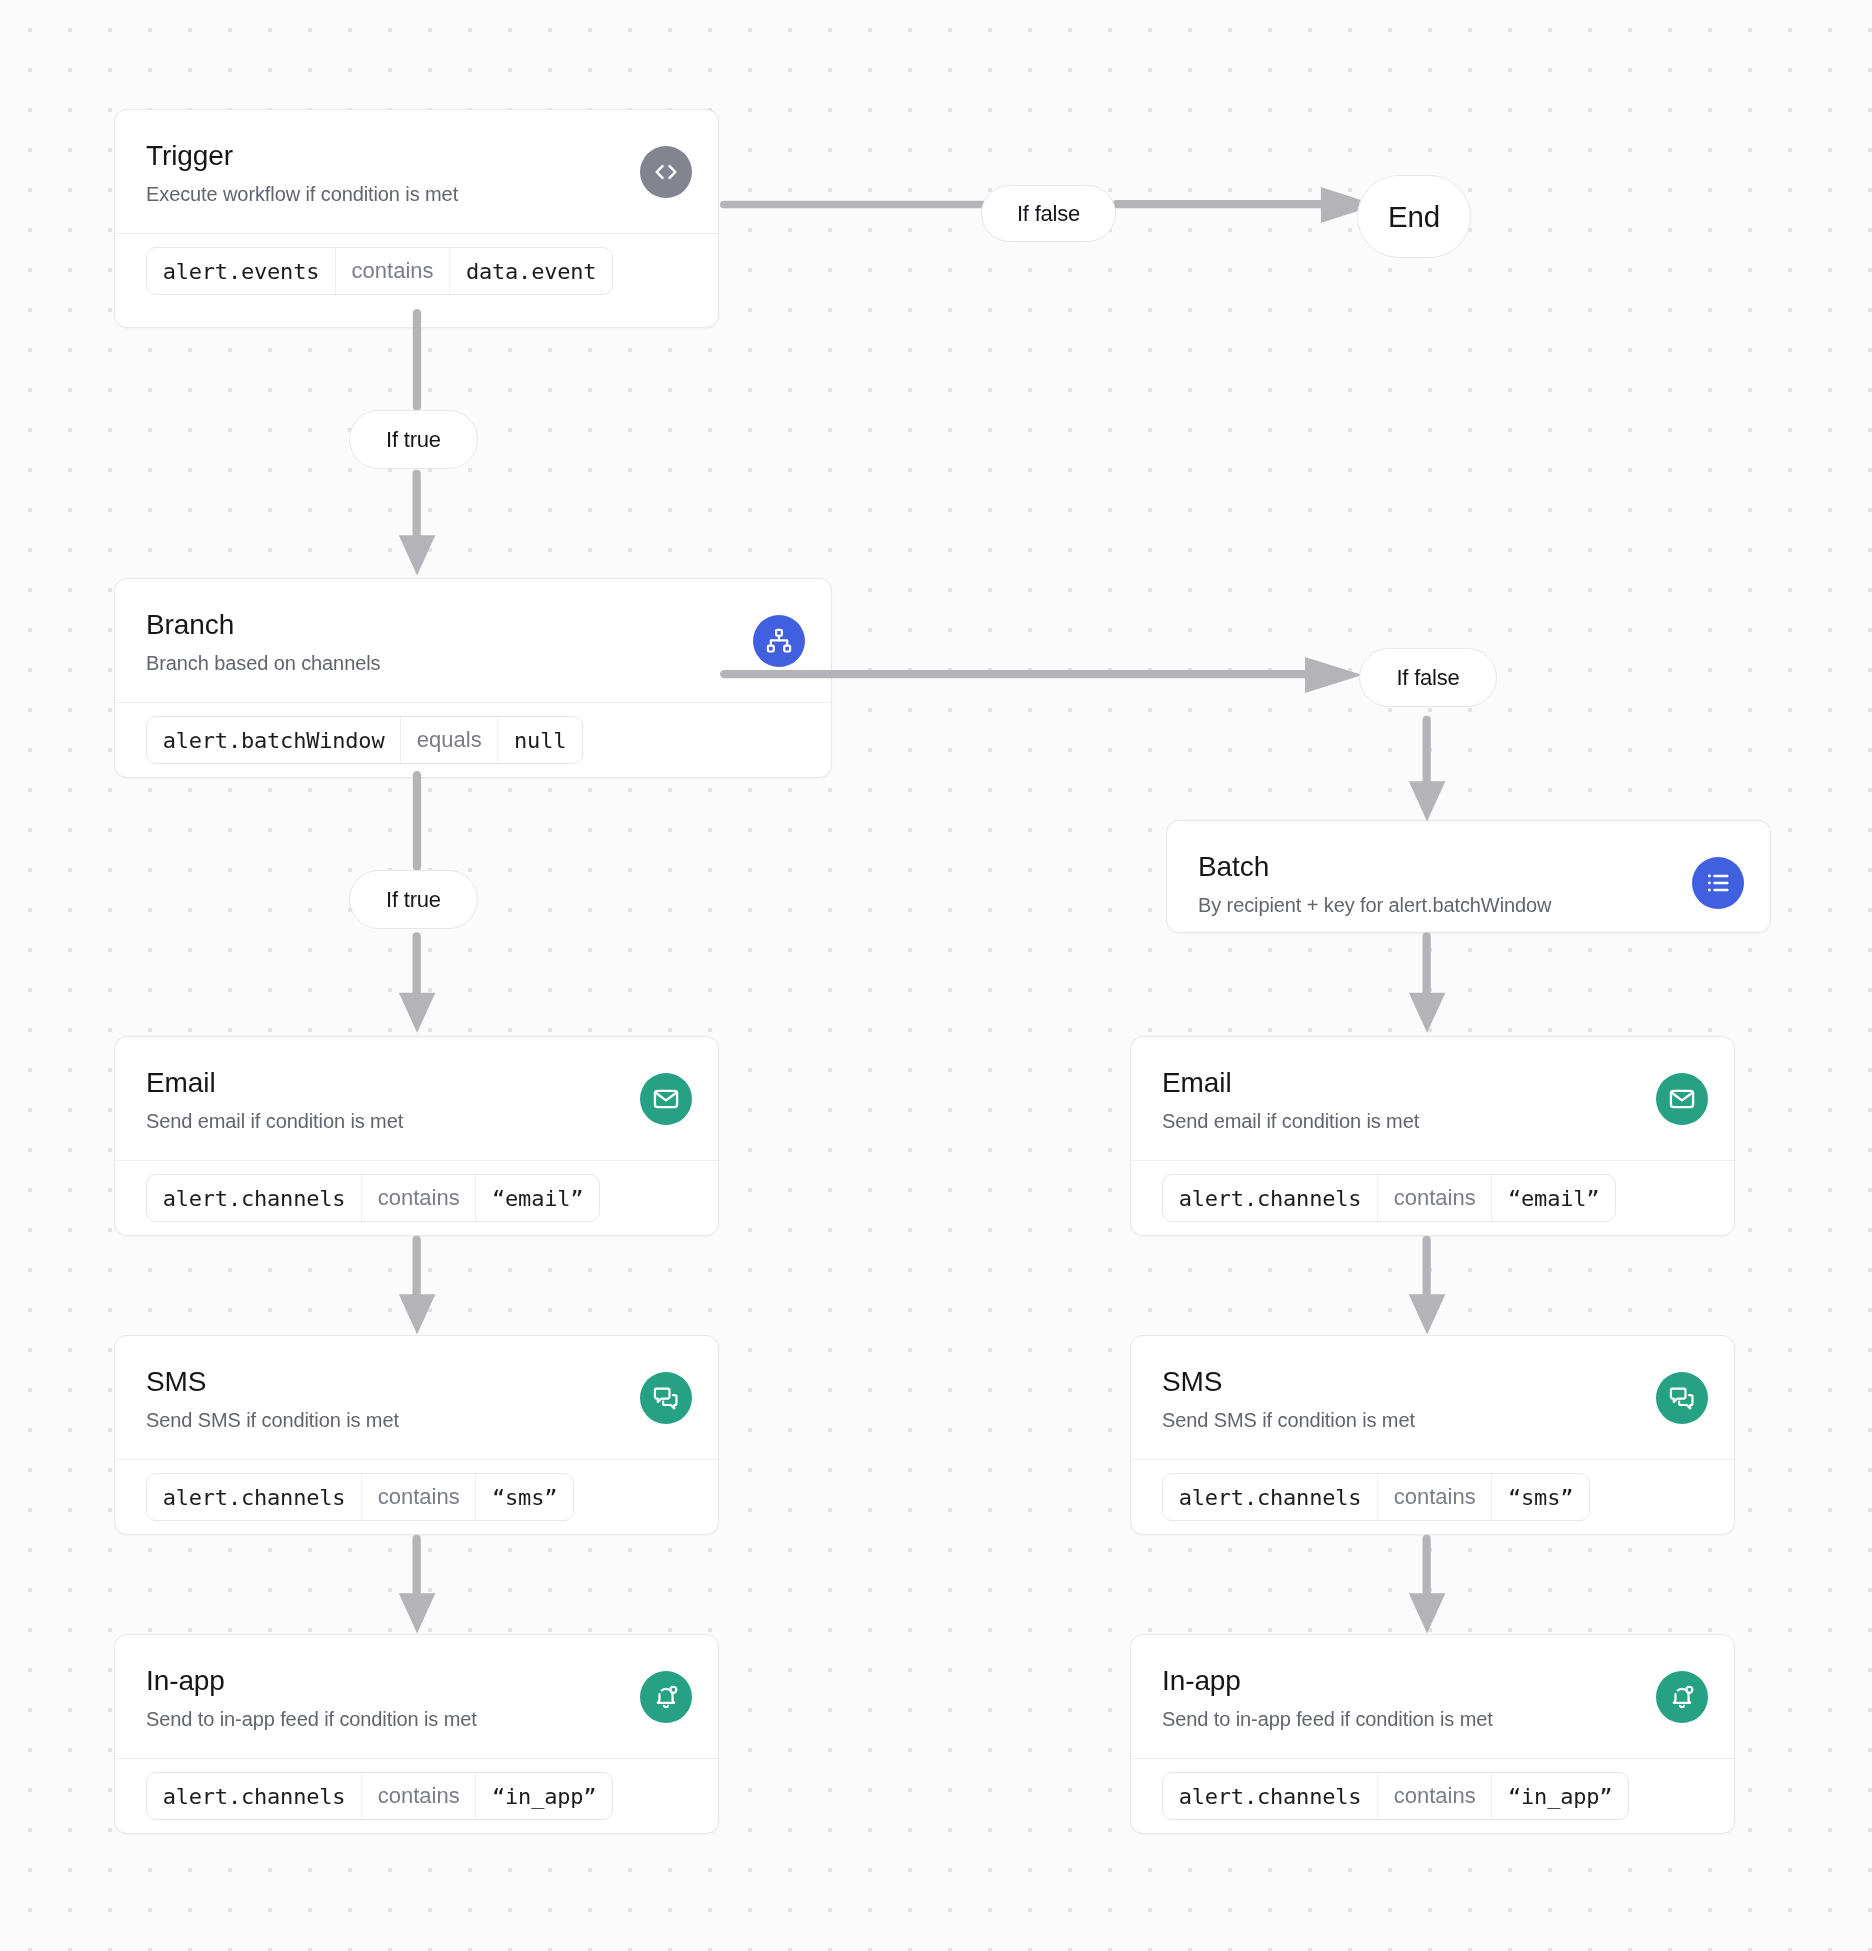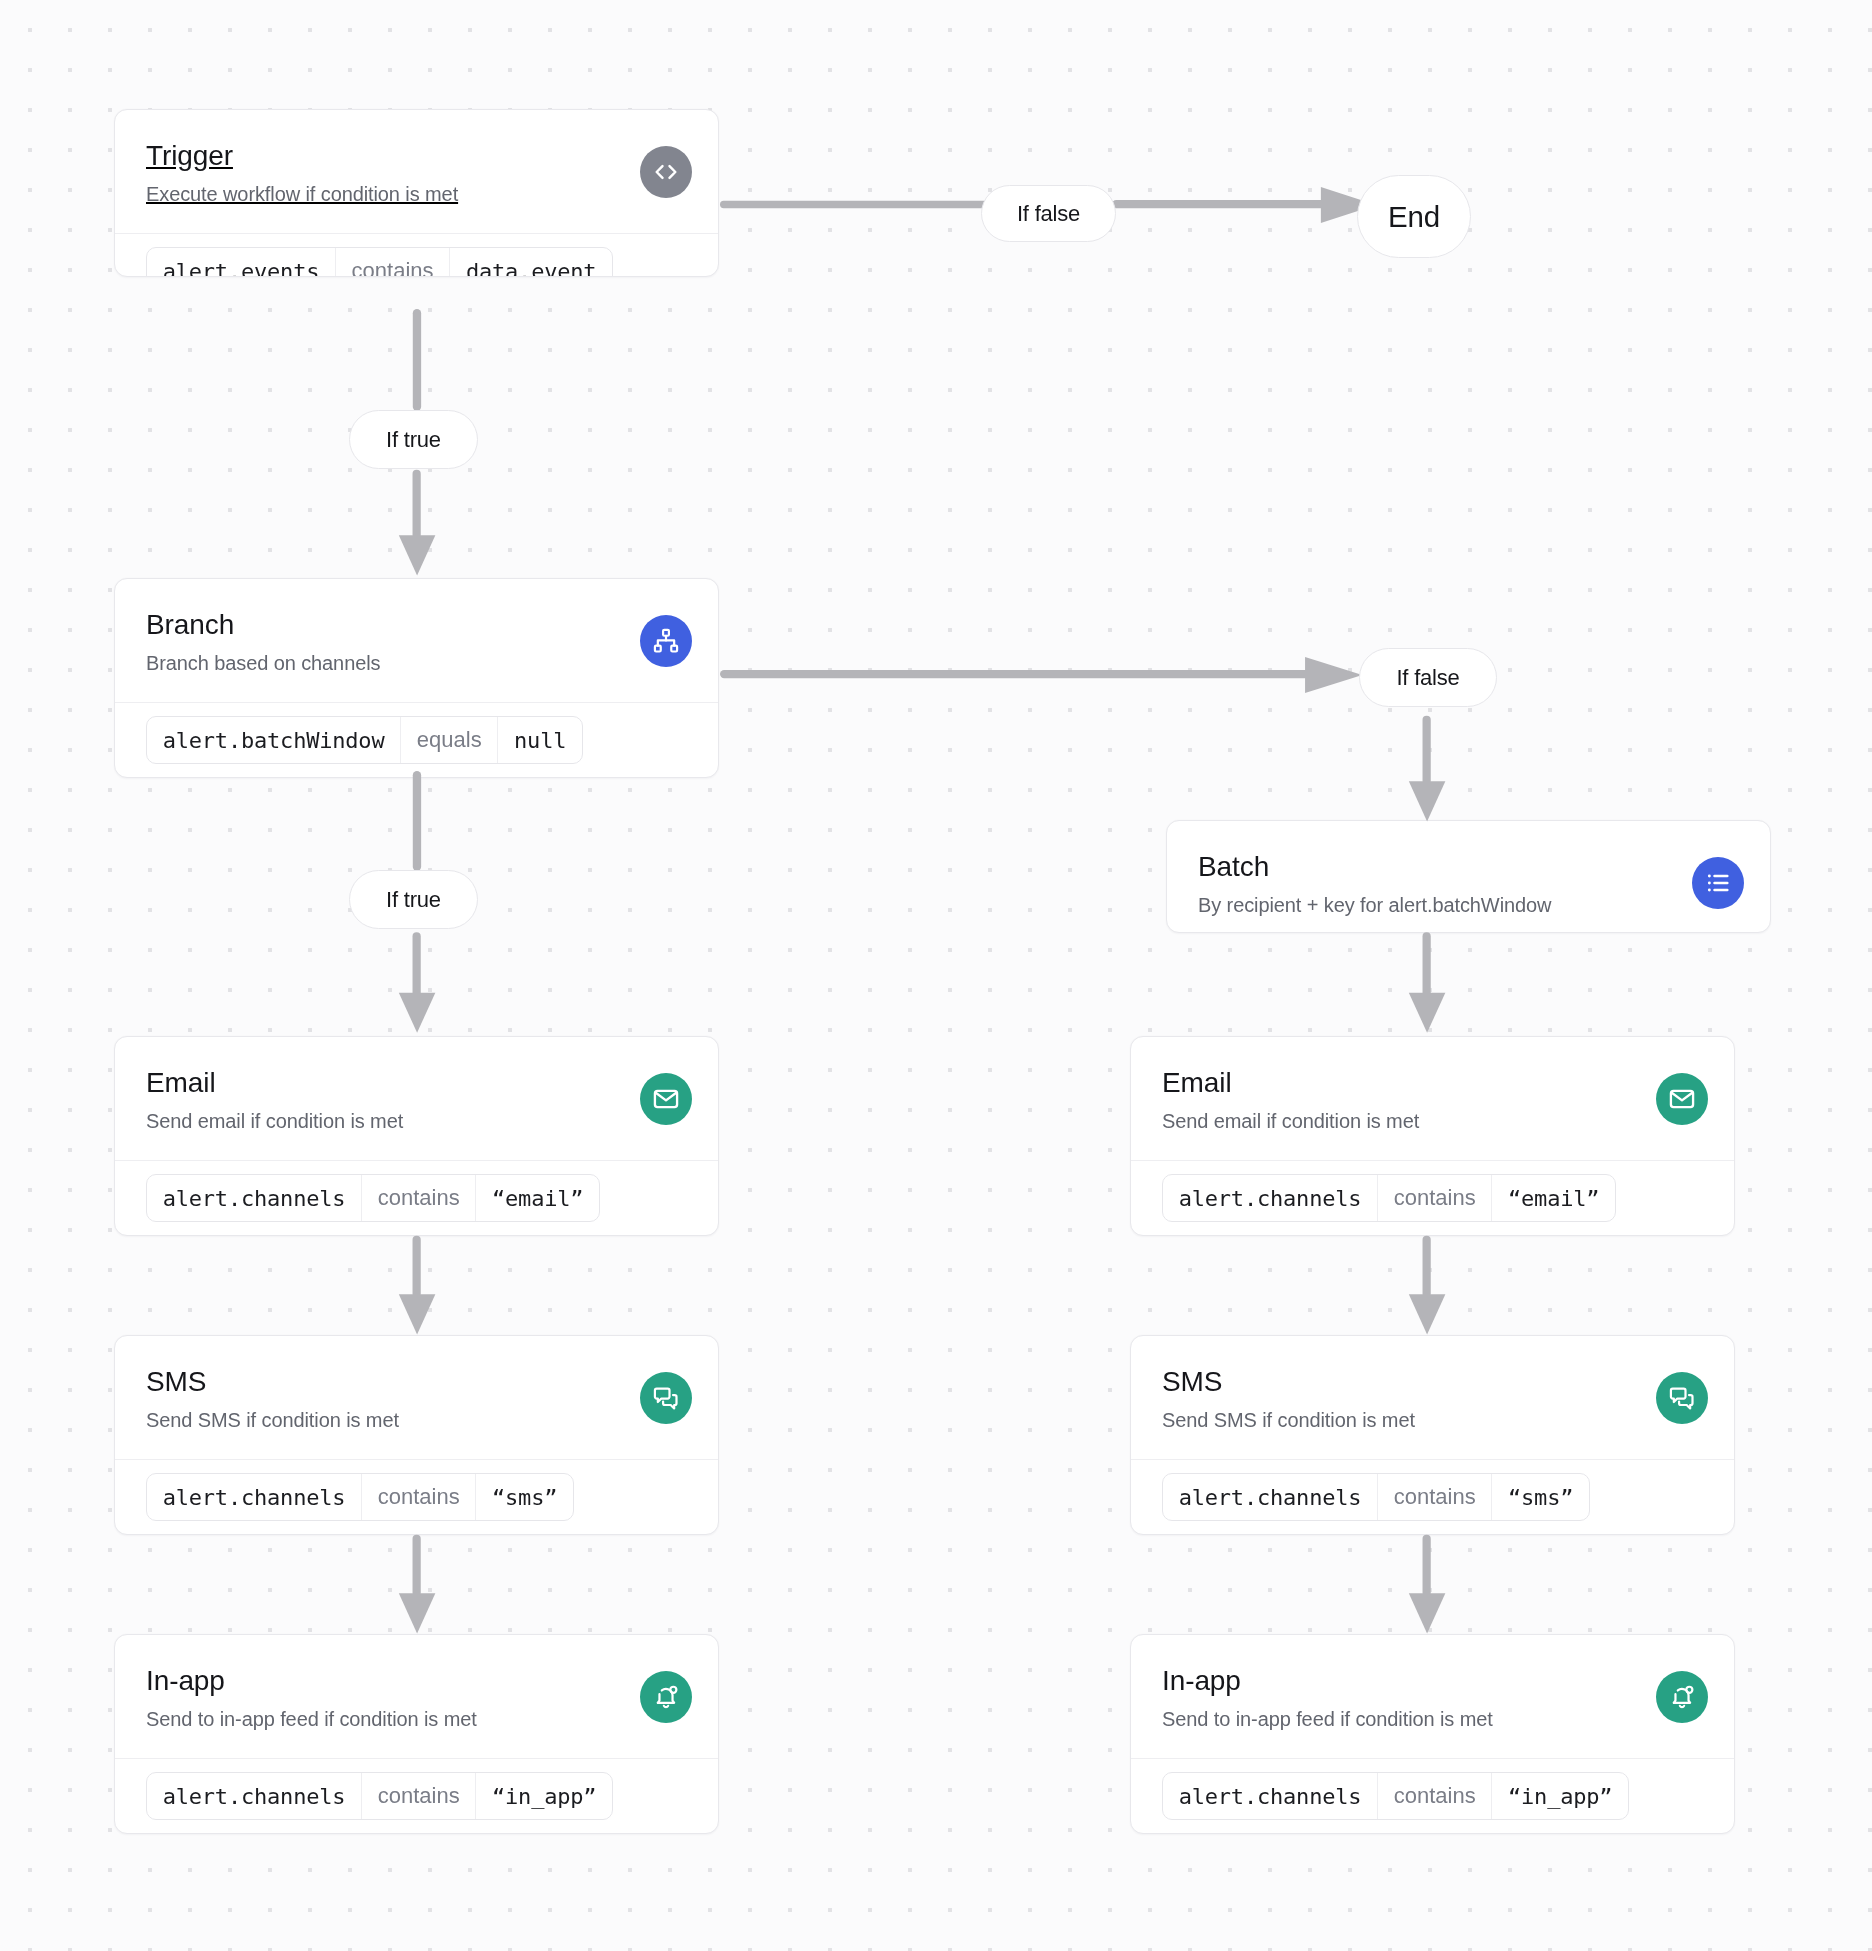--- a/index.html
+++ b/index.html
@@ -230,21 +230,21 @@
   </div>
 
   <div class="pill" style="left:1359px; top:648px; width:138px; height:59px;">
     <span>If false</span>
   </div>
 
   <div class="pill" style="left:349px; top:870px; width:129px; height:59px;">
     <span>If true</span>
   </div>
 
-  <div class="card" style="left:114px; top:109px; width:605px; height:168px;text-decoration:underline;">
+  <div class="card" style="left:114px; top:109px; width:605px; height:219px;">
     <div class="card-header">
       <div class="card-title">Trigger</div>
       <div class="card-subtitle">Execute workflow if condition is met</div>
       <div class="card-icon icon-gray">
         <svg width="28" height="28" viewBox="0 0 24 24" fill="none" stroke="#ffffff" stroke-width="2.1" stroke-linecap="round" stroke-linejoin="round">
           <polyline points="9,7 4,12 9,17"></polyline>
           <polyline points="15,7 20,12 15,17"></polyline>
         </svg>
       </div>
     </div>
@@ -256,21 +256,21 @@
         <div class="cond-cell">
           <span class="cond-op">contains</span>
         </div>
         <div class="cond-cell">
           <span class="cond-value">data.event</span>
         </div>
       </div>
     </div>
   </div>
 
-  <div class="card" style="left:114px; top:578px; width:605px; height:200px;">
+  <div class="card" style="left:114px; top:578px; width:718px; height:200px;">
     <div class="card-header">
       <div class="card-title">Branch</div>
       <div class="card-subtitle">Branch based on channels</div>
       <div class="card-icon icon-blue">
         <svg width="28" height="28" viewBox="0 0 24 24" fill="none" stroke="#ffffff" stroke-width="1.9" stroke-linecap="round" stroke-linejoin="round">
           <rect x="9.5" y="2.5" width="5" height="5" rx="1"></rect>
           <rect x="2.5" y="16" width="5" height="5" rx="1"></rect>
           <rect x="16.5" y="16" width="5" height="5" rx="1"></rect>
           <path d="M12 7.5 L12 11.5"></path>
           <path d="M5 16 L5 11.5 L19 11.5 L19 16"></path>

